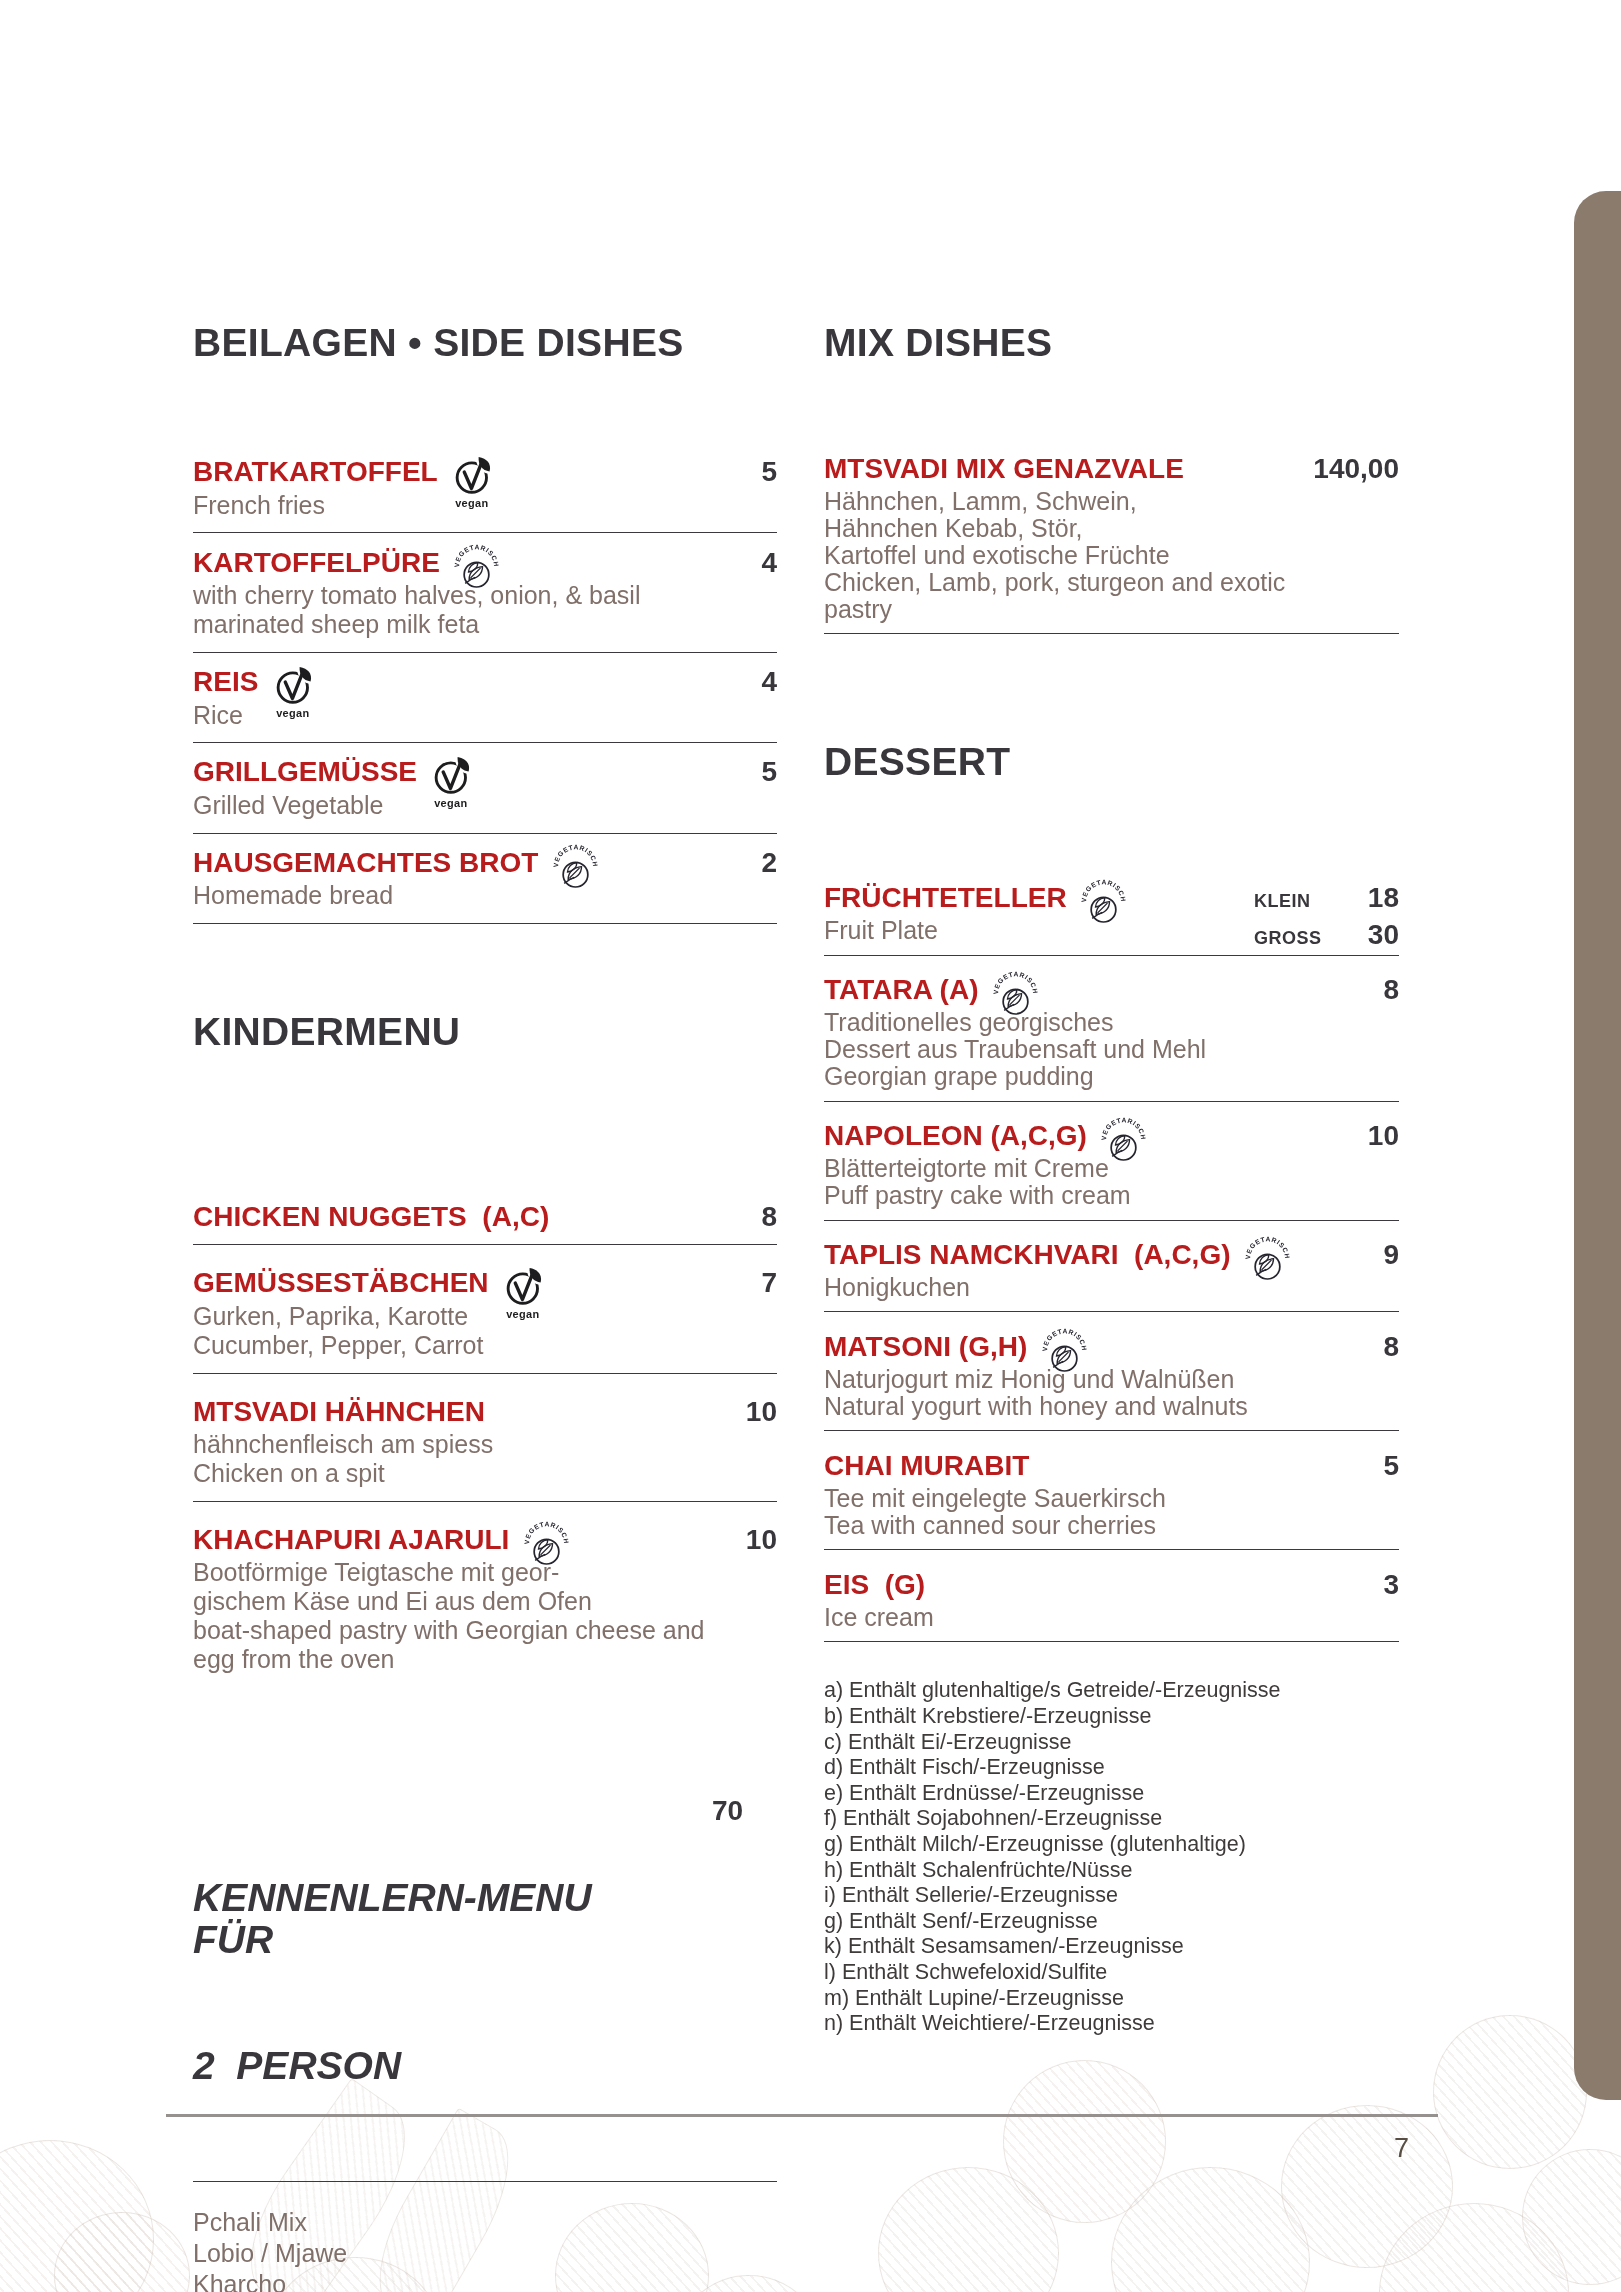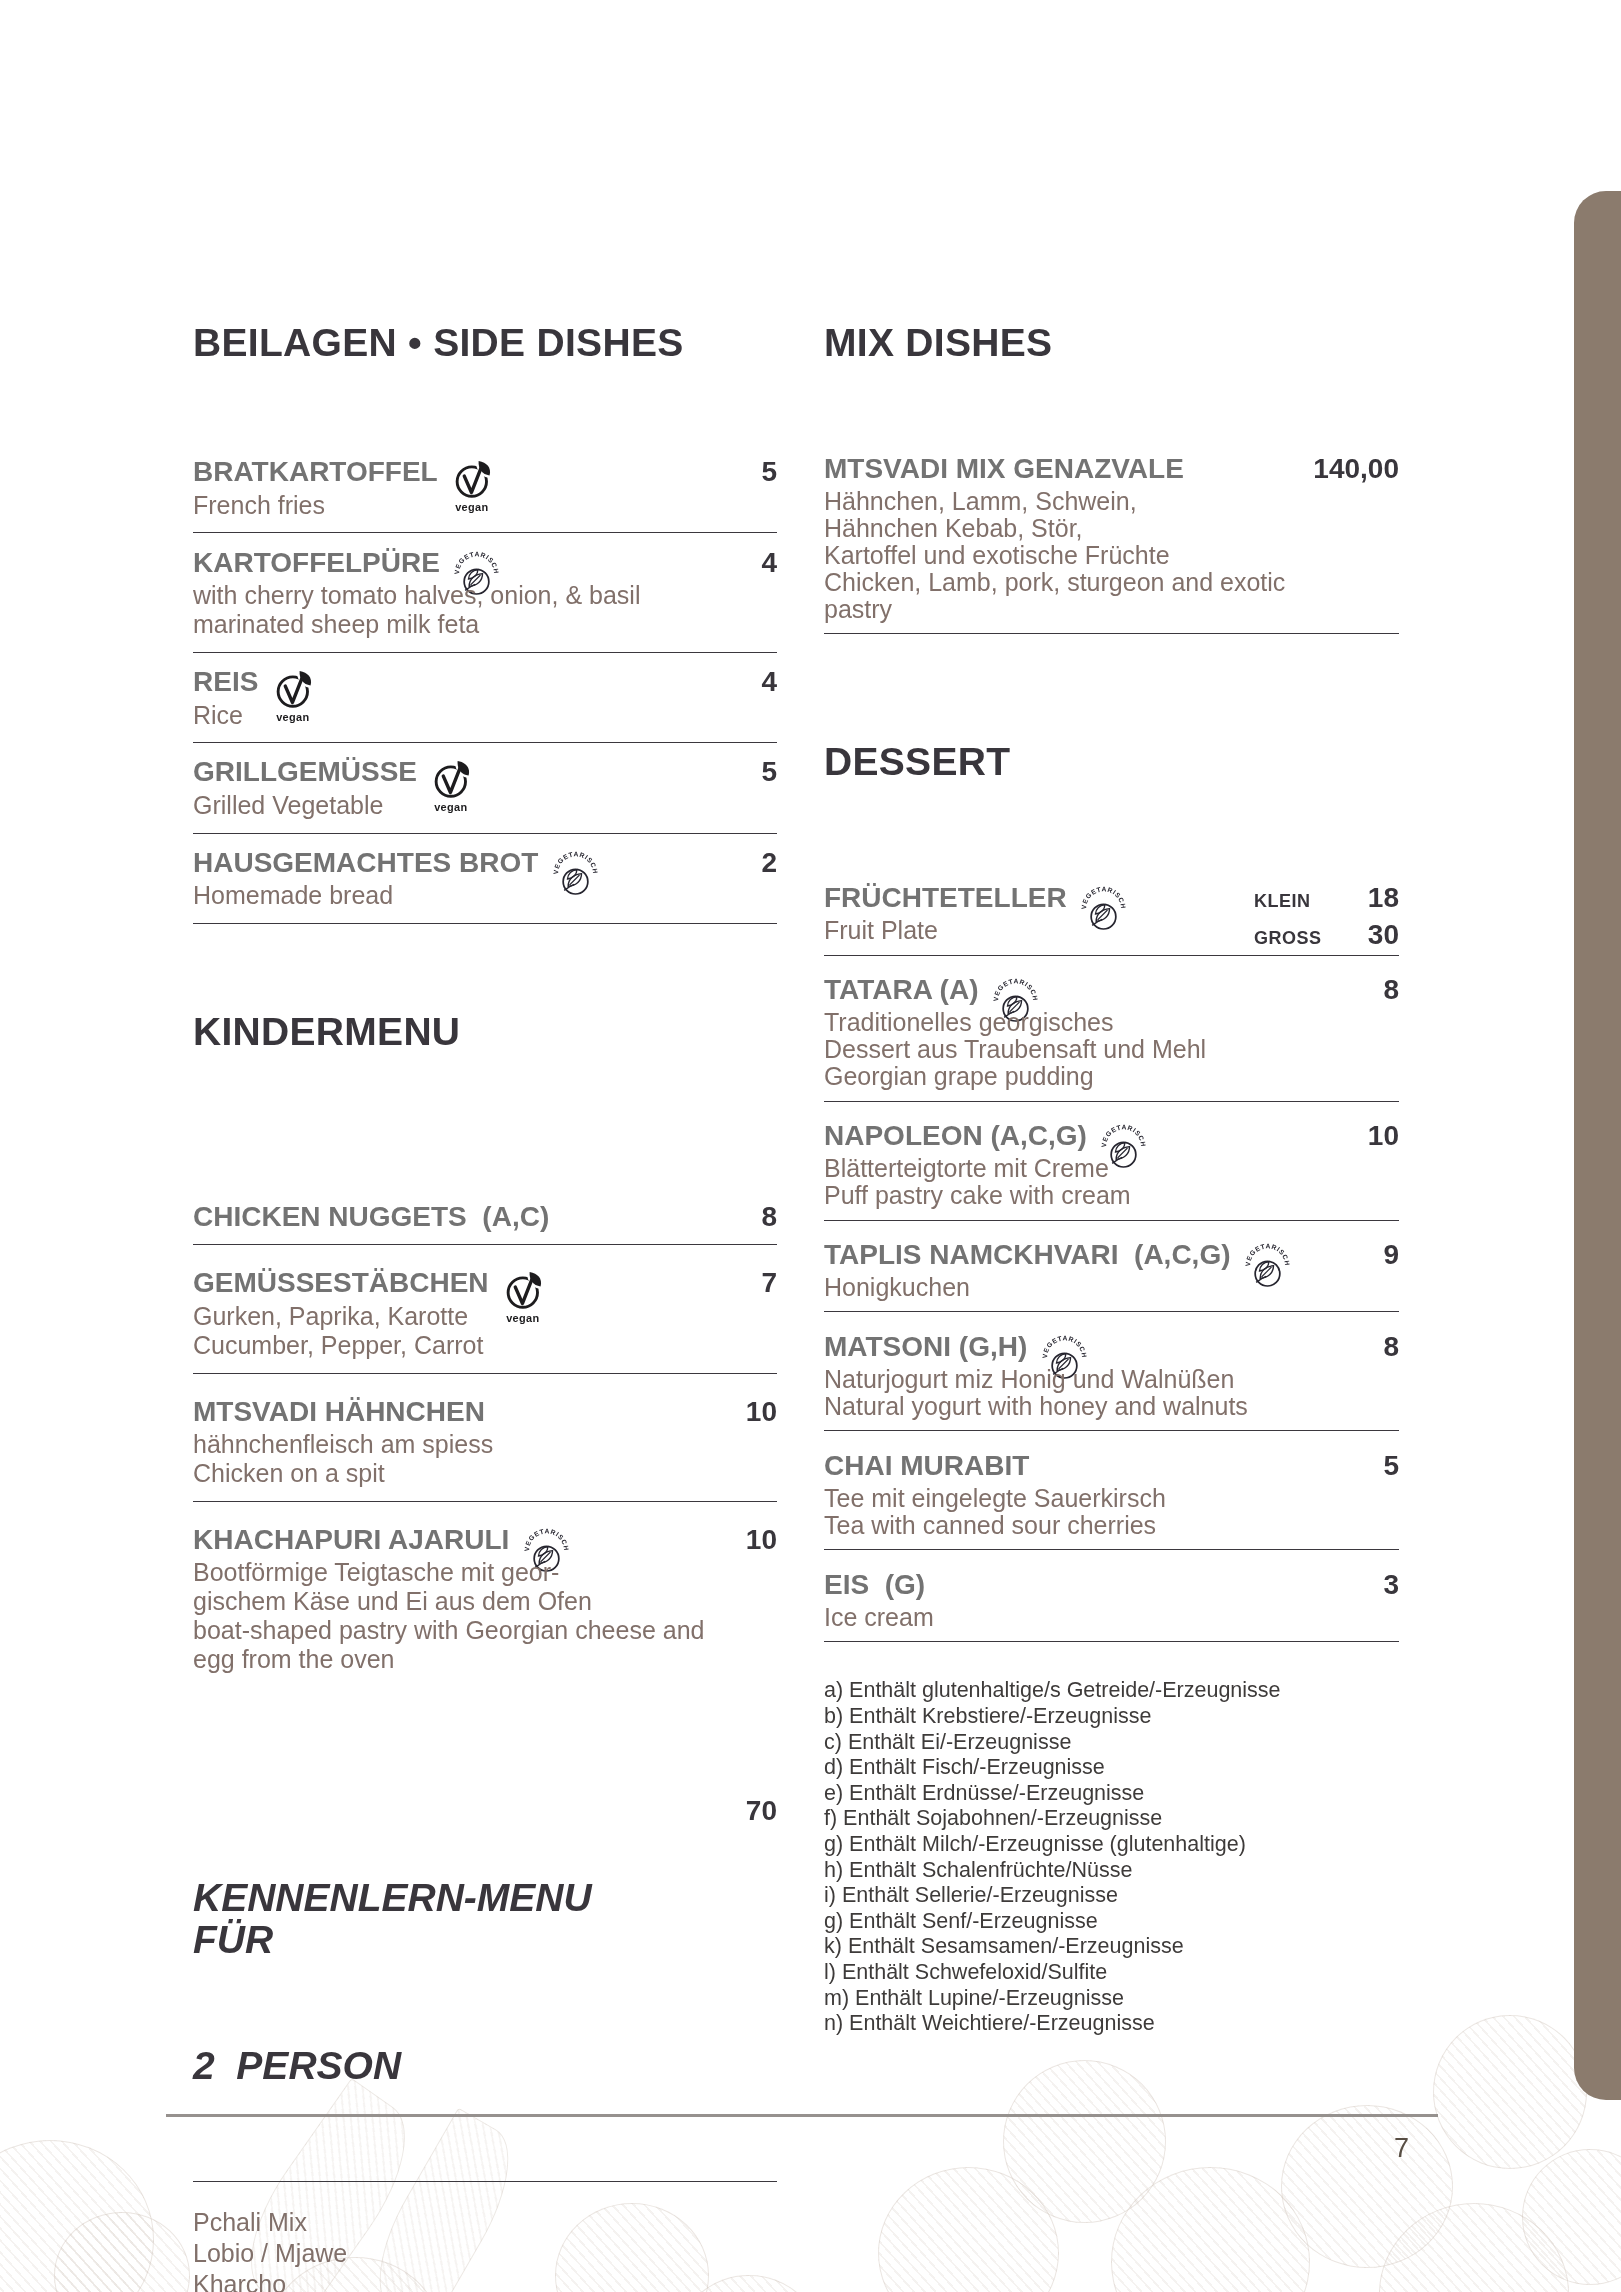--- a/index.html
+++ b/index.html
@@ -29,40 +29,40 @@
   .t-mix{margin-top:321px;}
   .t-kinder{margin-top:86px; margin-bottom:149px;}
   .t-dessert{margin-top:106px; margin-bottom:100px;}
   .first-gap{height:79px;}
   .mix-gap{height:90px;}
   
   .item{margin-top:14.3px; padding-bottom:12.5px; border-bottom:1.8px solid #3b383e; position:relative;}
   .item.nobd{border-bottom:none;}
   .col-right .item{margin-top:19.7px; padding-bottom:10.7px;}
   .irow{display:flex; align-items:flex-start;}
-  .nm{flex:1; display:flex; align-items:flex-end; font-size:28px; font-weight:700; color:#737373; line-height:30px;}
+  .nm{flex:1; display:flex; align-items:center; font-size:28px; font-weight:700; color:#b91c1c; line-height:30px;}
   .nm span{white-space:pre-wrap;}
   .pr{min-width:99px; text-align:right; font-size:28px; font-weight:700; color:#39363c; line-height:30px;}
   .ds{margin-top:3.6px;}
   .dl{font-size:25px; color:#81706a; line-height:29px; white-space:pre-wrap;}
   .col-right .dl{line-height:27px;}
   .icn{margin-left:14.3px; height:27px; color:#1d1c1e;}
   .icn svg{display:block; overflow:visible;}
   .icn-vegan{margin-top:-5.4px;}
   .icn-veget{margin-top:-10.7px; color:#26252f;}
   
   .sizes{position:absolute; right:0; top:0; display:flex; flex-direction:column; gap:8px;}
   .srow{display:flex; justify-content:flex-end; align-items:baseline;}
   .slab{font-size:18px; font-weight:700; color:#39363c; letter-spacing:0.5px; min-width:81px; text-align:left;}
   .spr{font-size:28px; font-weight:700; color:#39363c; min-width:64px; text-align:right; line-height:29px;}
   .fitem .irow,.fitem .ds{padding-right:215px;}
   
   .ken{margin-top:106px; display:flex; align-items:flex-start; border-bottom:1.8px solid #3b383e; padding-bottom:10.7px;}
   .ken-t{flex:1; font-size:39px; font-weight:700; color:#39363c; line-height:42px; white-space:pre-wrap;font-style:italic;}
-  .ken-p{min-width:99px; text-align:right; font-size:28px; font-weight:700; color:#39363c; margin-top:1.8px;}
+  .ken-p{min-width:99px; text-align:center; font-size:28px; font-weight:700; color:#39363c; margin-top:1.8px;}
   .ken-list{margin-top:25px;}
   .ken-list .dl{line-height:31px;}
   
   .allergens{margin-top:36px;}
   .al{font-size:21.5px; line-height:25.6px; color:#3e3b3a; font-weight:400; white-space:pre-wrap;}
   
   .footline{position:absolute; left:166px; top:2114px; width:1272px; height:2.7px; background:#96918e; z-index:1;}
   .pagenum{position:absolute; left:1379px; top:2133px; width:45px; text-align:center; font-size:27px; color:#584e44; z-index:1;}
   
   .sidebar{position:absolute; left:1574px; top:191px; width:47px; height:1909px; background:#8b7b6d; border-radius:32px 0 0 32px; z-index:2;}

